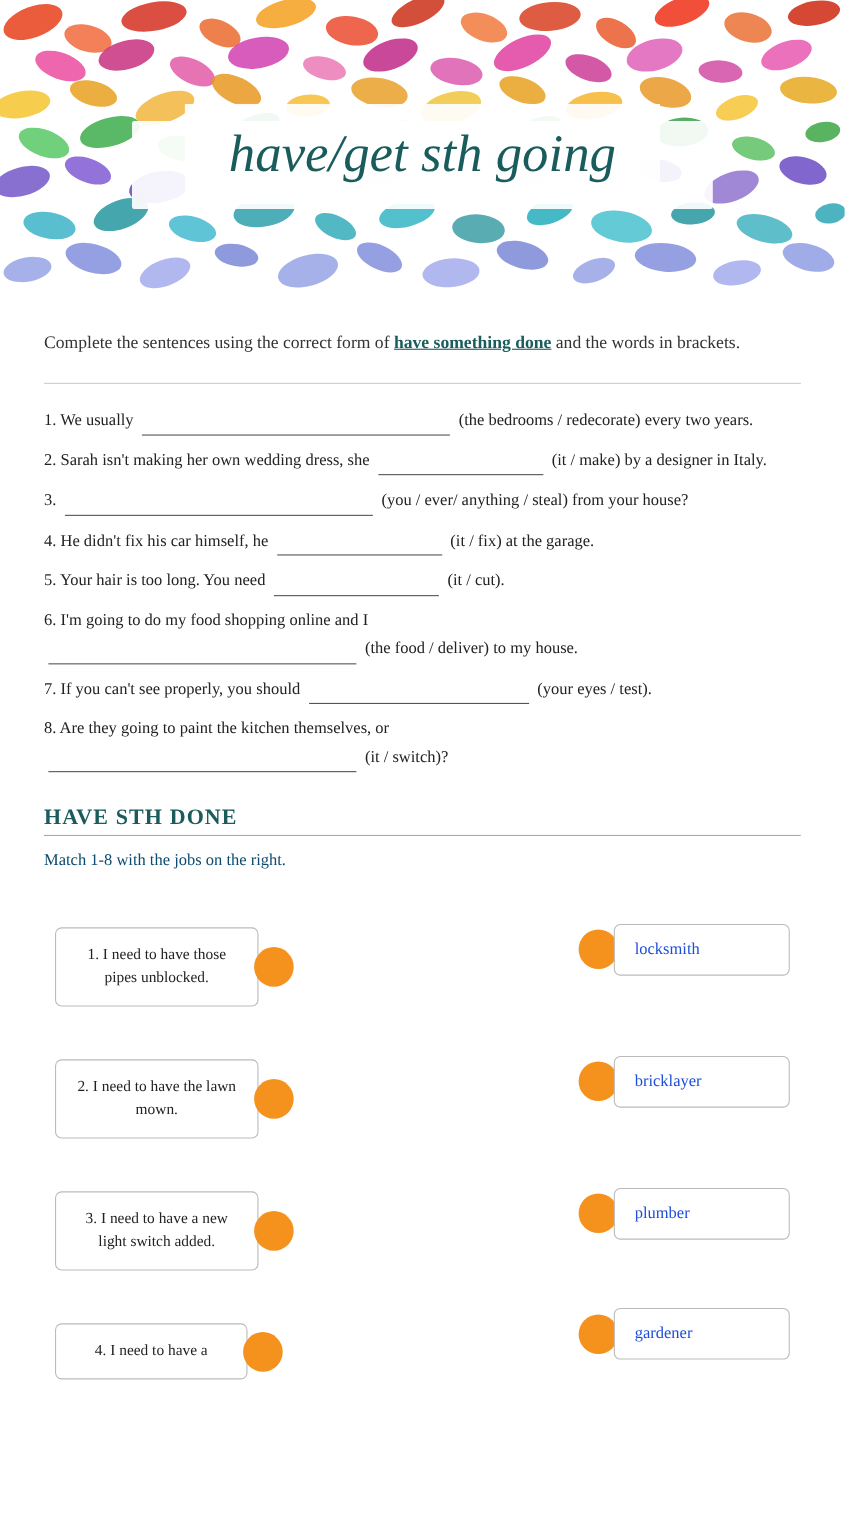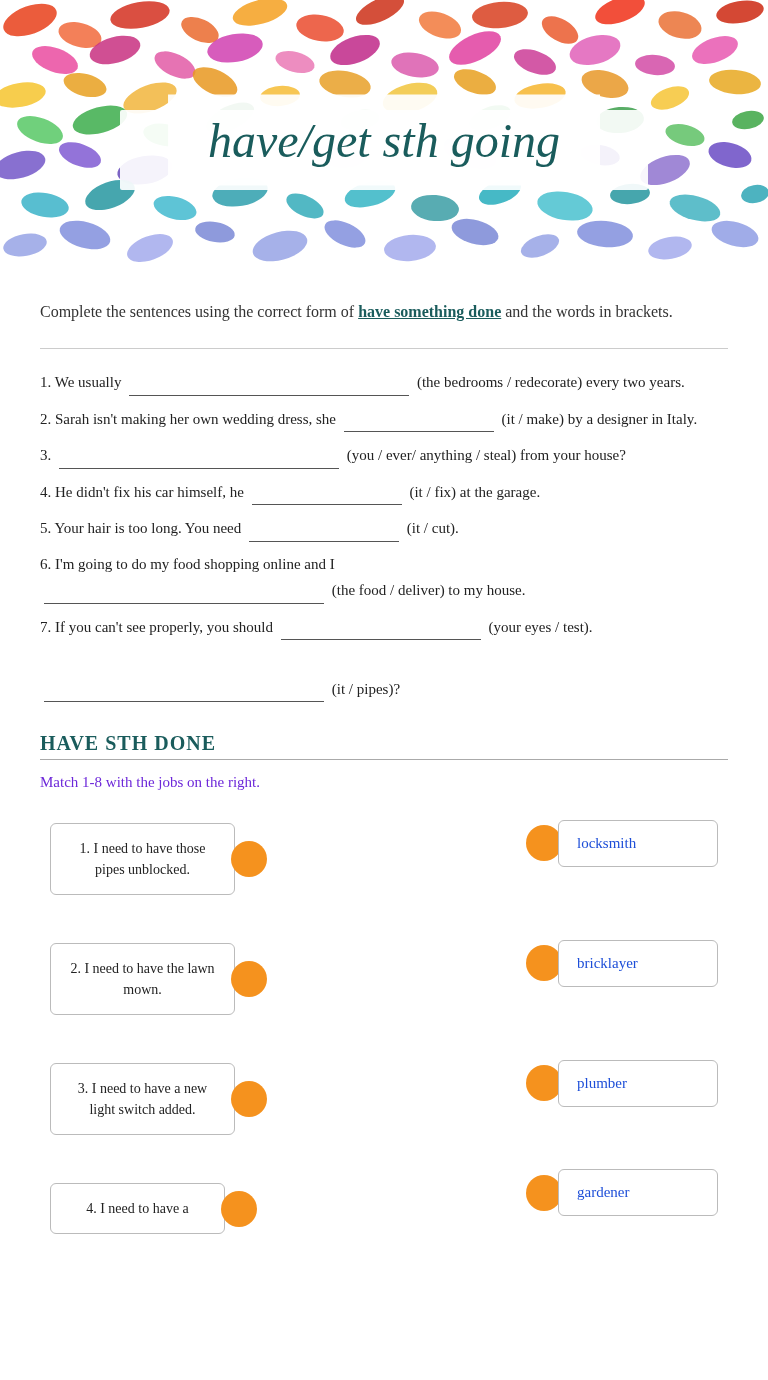--- a/index.html
+++ b/index.html
@@ -107,21 +107,22 @@
     }
 
     .section-divider {
       border: none;
       border-top: 1.5px solid #aaa;
       margin-bottom: 14px;
     }
 
     .match-instruction {
       font-size: 15px;
-      color: #6d28d9;
+      color: #0c4a6e;
+      margin-bottom: 20px;
     }
 
     
     .match-container {
       display: flex;
       flex-direction: column;
       gap: 16px;
       padding: 0 10px;
     }
 
@@ -340,23 +341,23 @@
       <span>(the food / deliver) to my house.</span>
     </p>
 
     <p class="exercise-item">
       <span>7. If you can't see properly, you should</span>
       <span class="answer-line">&nbsp;</span>
       <span>(your eyes / test).</span>
     </p>
 
     <p class="exercise-item">
-      <br>
+      <span>8. Are they going to paint the kitchen themselves, or</span><br>
       <span class="answer-line answer-line-lg">&nbsp;</span>
-      <span>(it / pipes)?</span>
+      <span>(it / switch)?</span>
     </p>
 
   </div>
 
   <div class="section-title">HAVE STH DONE</div>
   <hr class="section-divider">
   <p class="match-instruction">Match 1-8 with the jobs on the right.</p>
 
   <div class="match-container">
 

